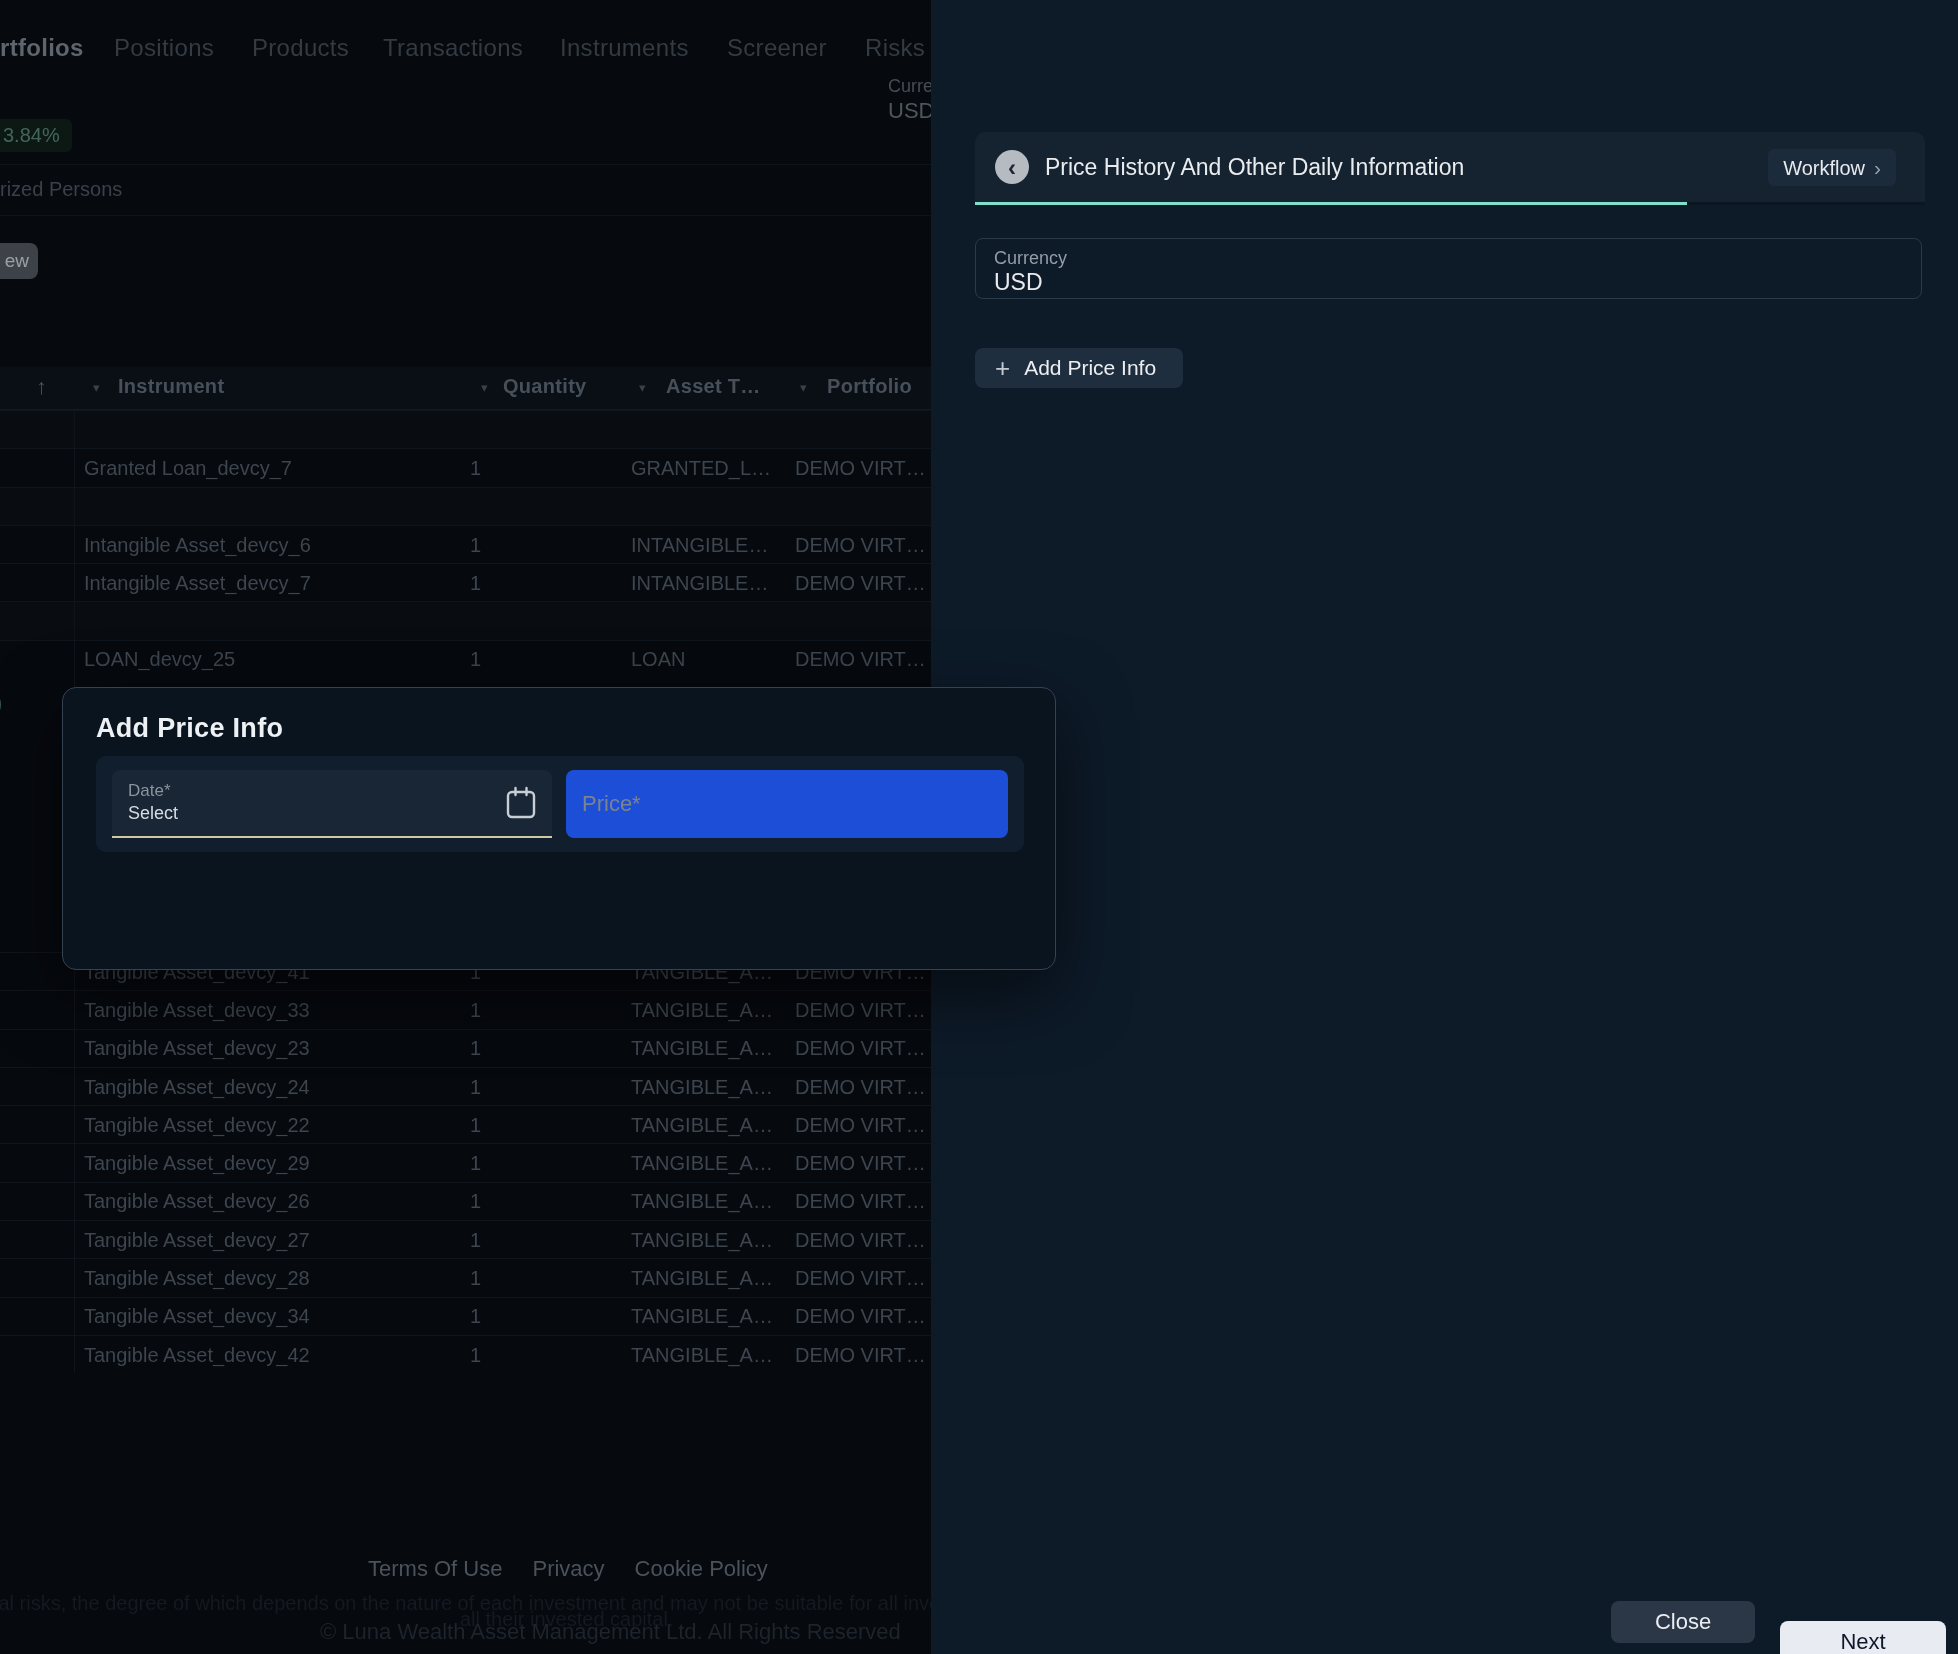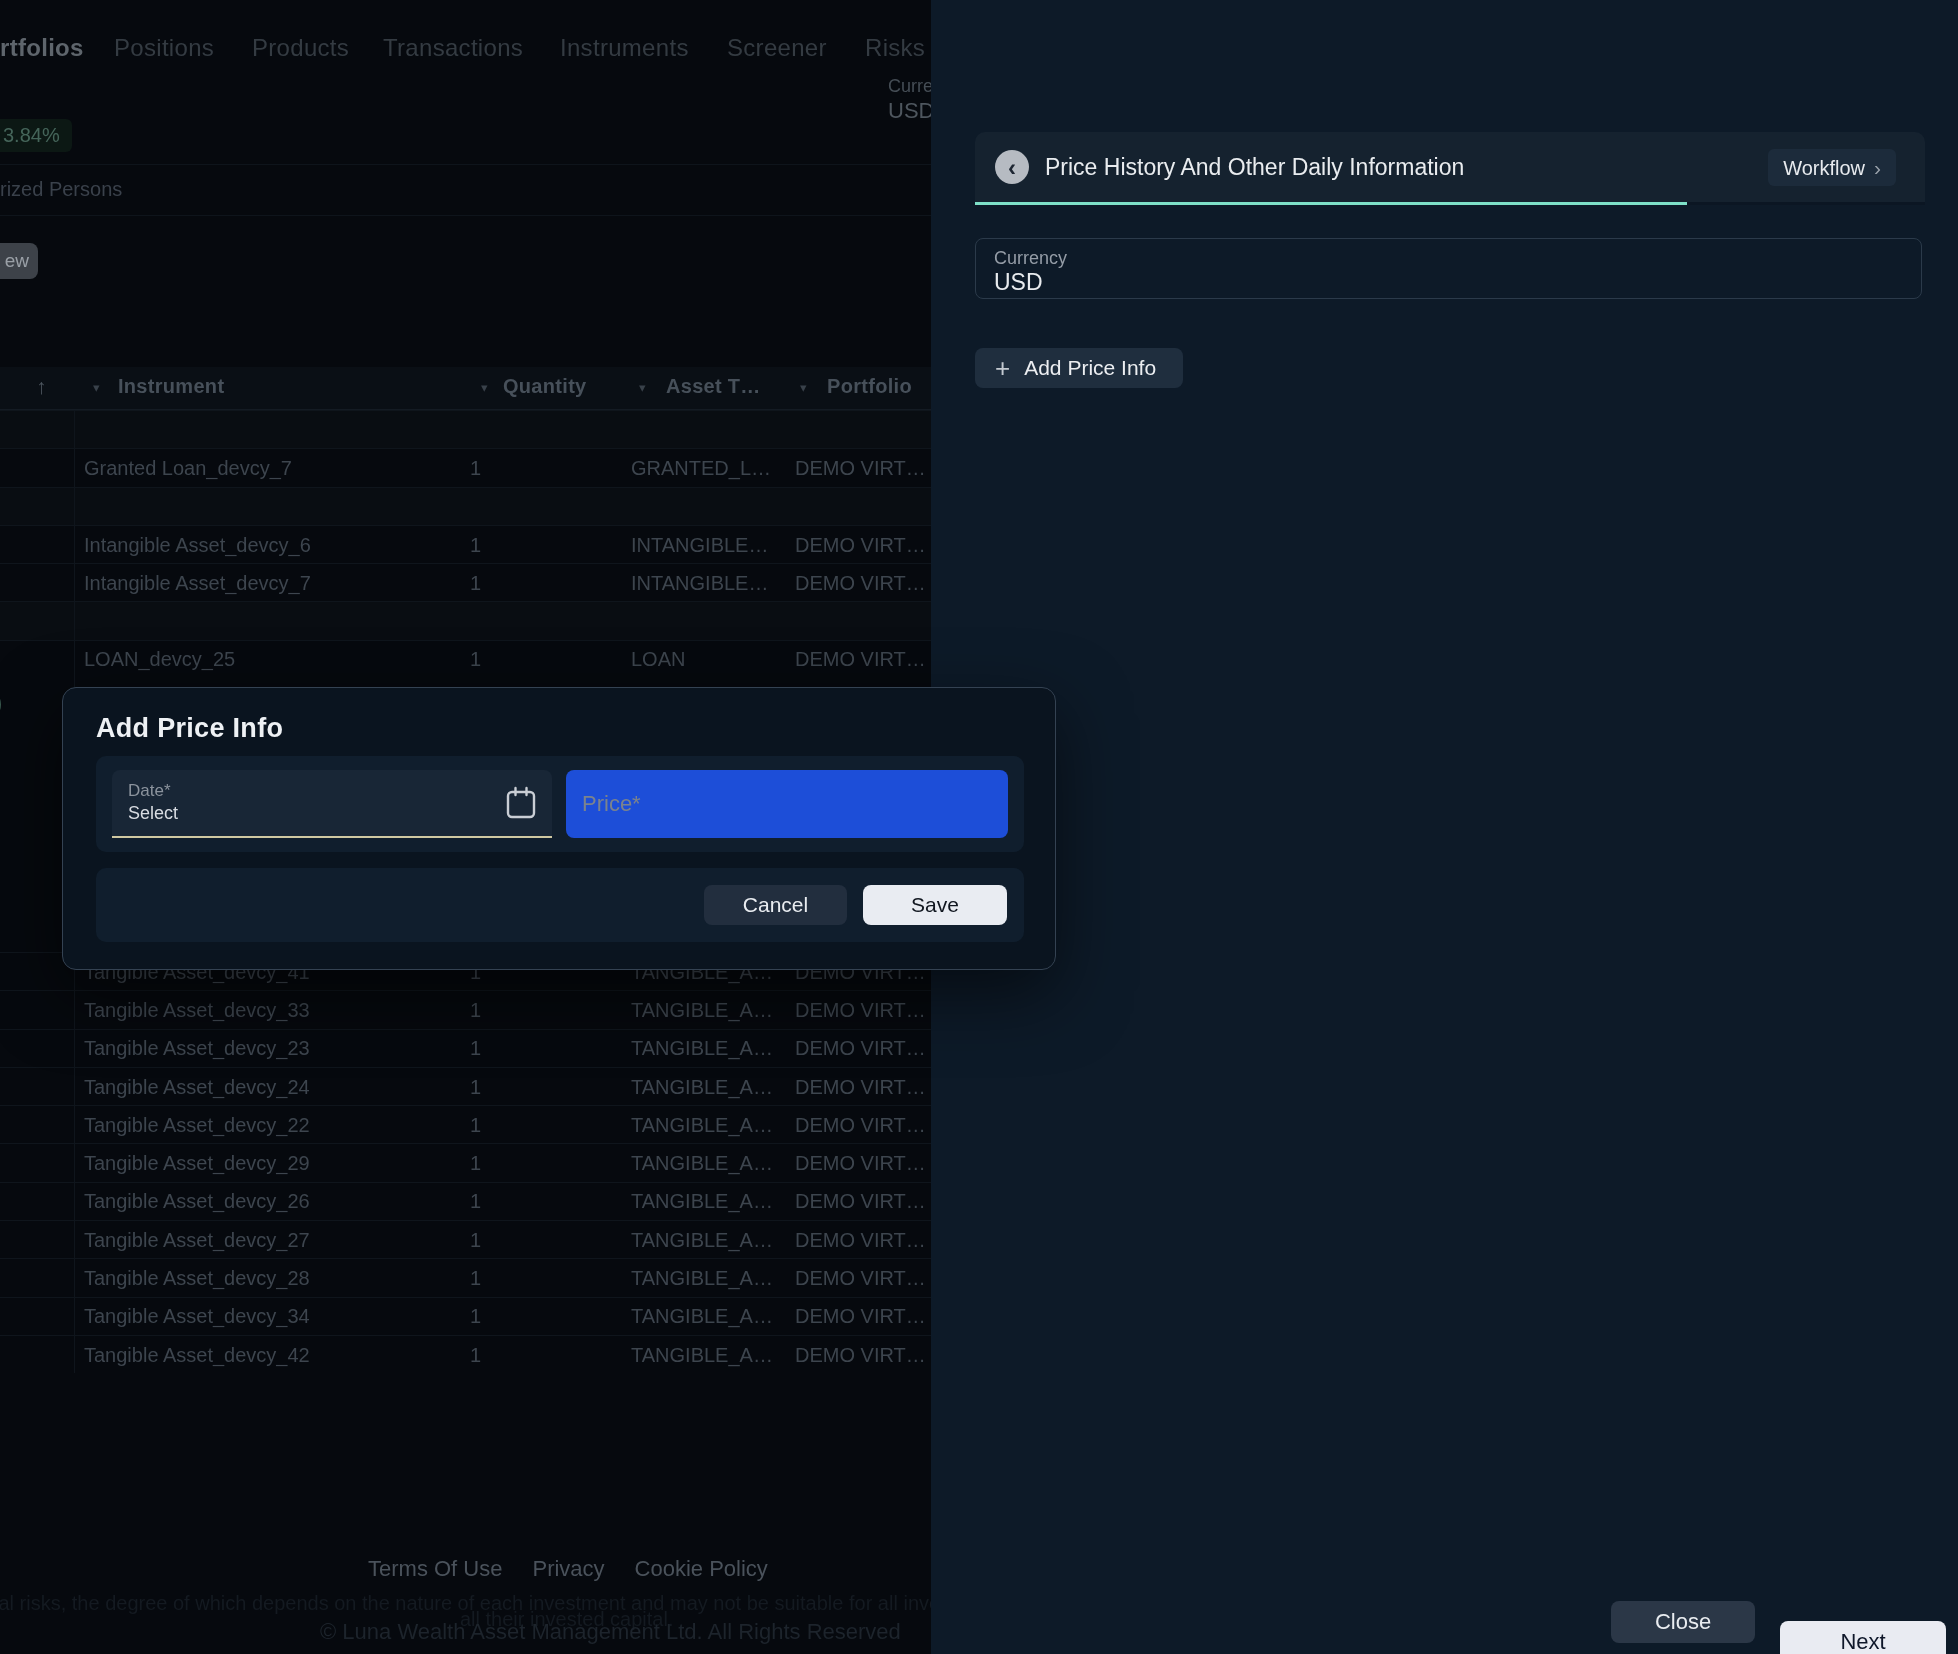--- a/index.html
+++ b/index.html
@@ -260,19 +260,15 @@
         <svg class="calendar-icon" viewBox="0 0 30 33">
           <rect x="2" y="6" width="26" height="25" rx="4" fill="none" stroke="#c9ced5" stroke-width="2.4"></rect>
           <line x1="9.5" y1="2" x2="9.5" y2="9" stroke="#c9ced5" stroke-width="2.4" stroke-linecap="round"></line>
           <line x1="20.5" y1="2" x2="20.5" y2="9" stroke="#c9ced5" stroke-width="2.4" stroke-linecap="round"></line>
         </svg>
       </div>
       <div class="price-field">
         <input class="price-input" type="text" placeholder="Price*" style="">
       </div>
     </div>
-    <div class="modal-footer">
-      <button class="cancel-btn">Cancel</button>
-      <button class="save-btn">Save</button>
-    </div>
   </div>
 
 </div>
 
 </body></html>

